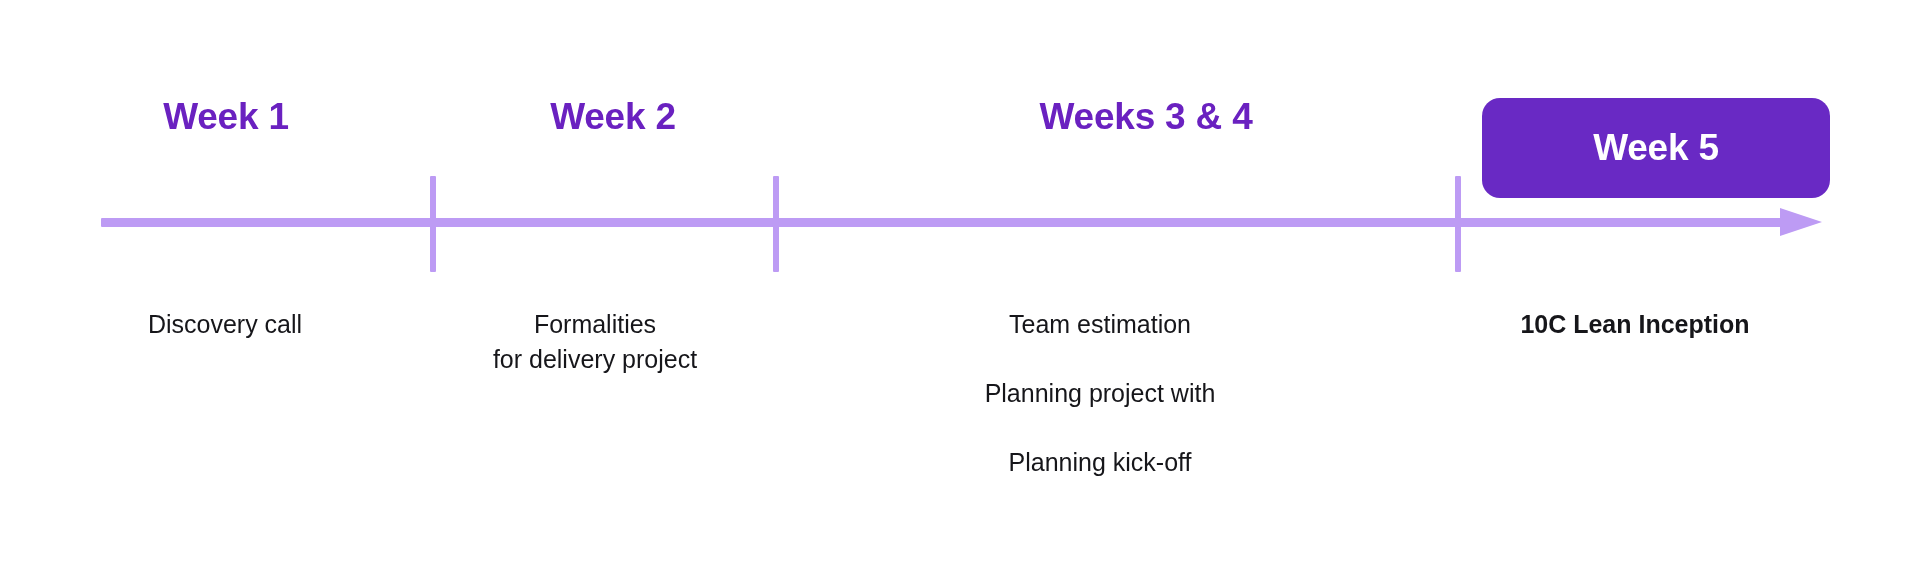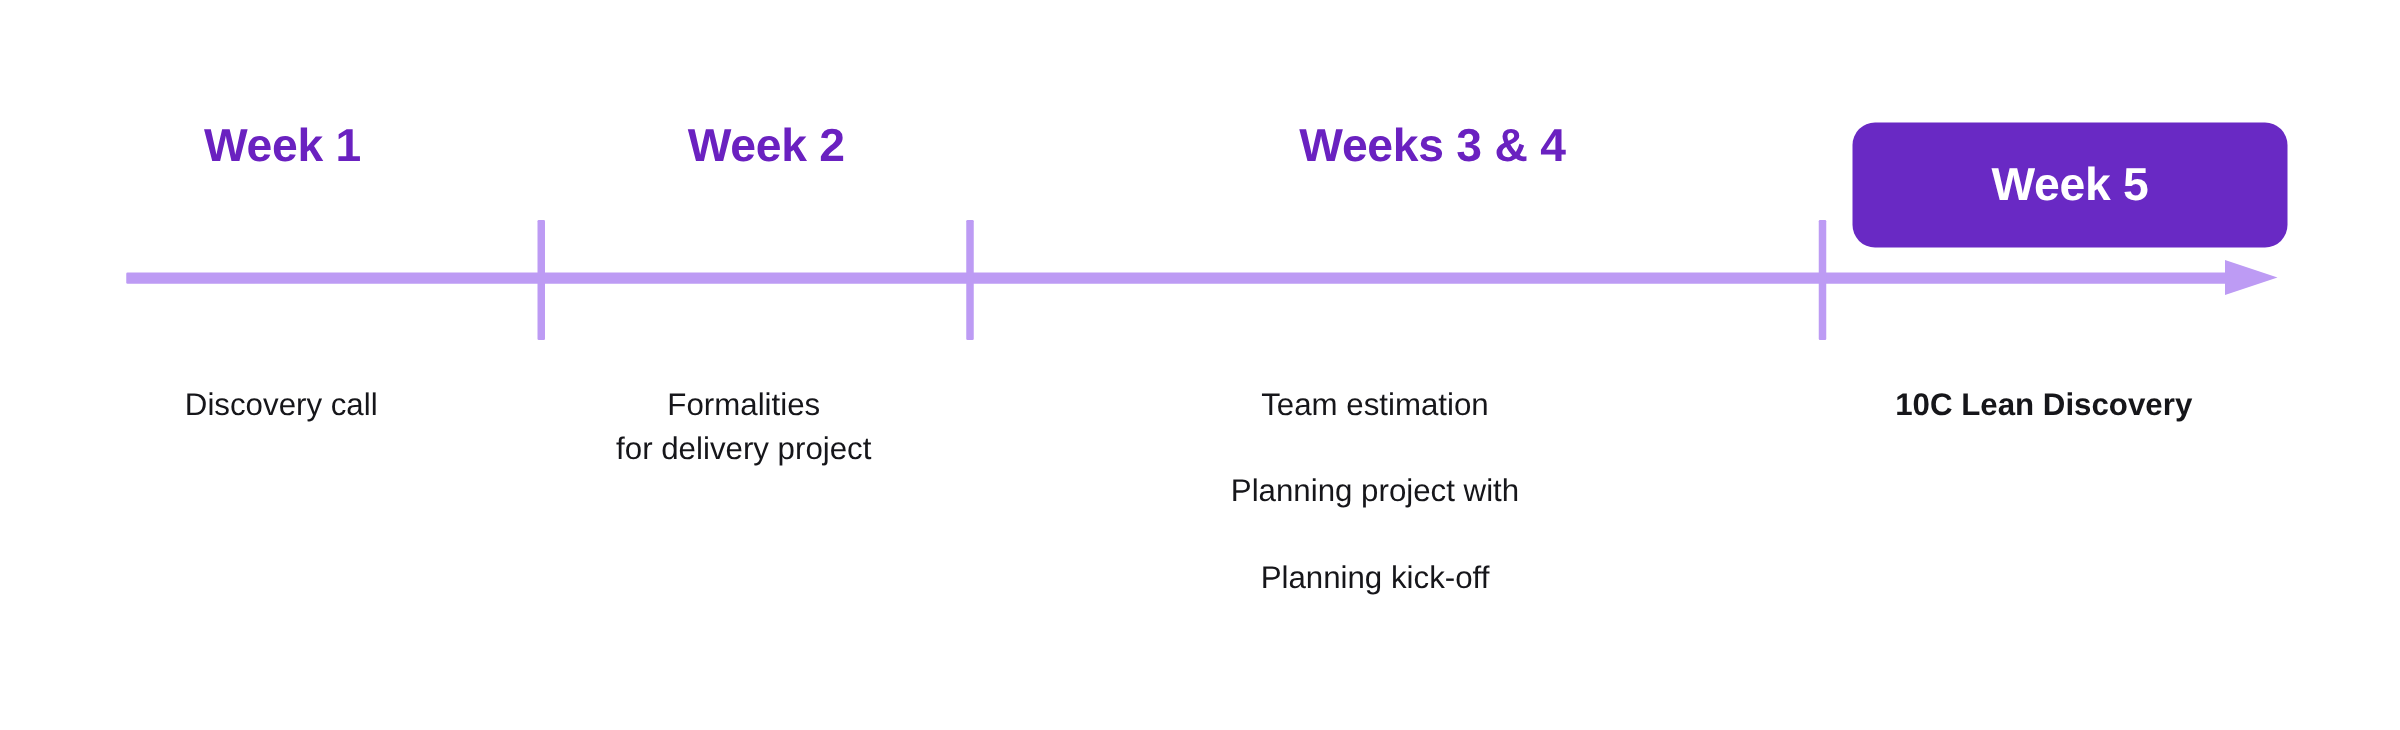--- a/index.html
+++ b/index.html
@@ -143,16 +143,16 @@
 for delivery project</p>
   </div>
 
   <div class="column" id="col-week34">
     <p class="item">Team estimation</p>
     <p class="item">Planning project with</p>
     <p class="item">Planning kick-off</p>
   </div>
 
   <div class="column col-tight" id="col-week5">
-    <p class="item bold">10C Lean Discovery</p>
+    <p class="item bold">10C Lean Inception</p>
   </div>
 
 </div>
 
 </body></html>

